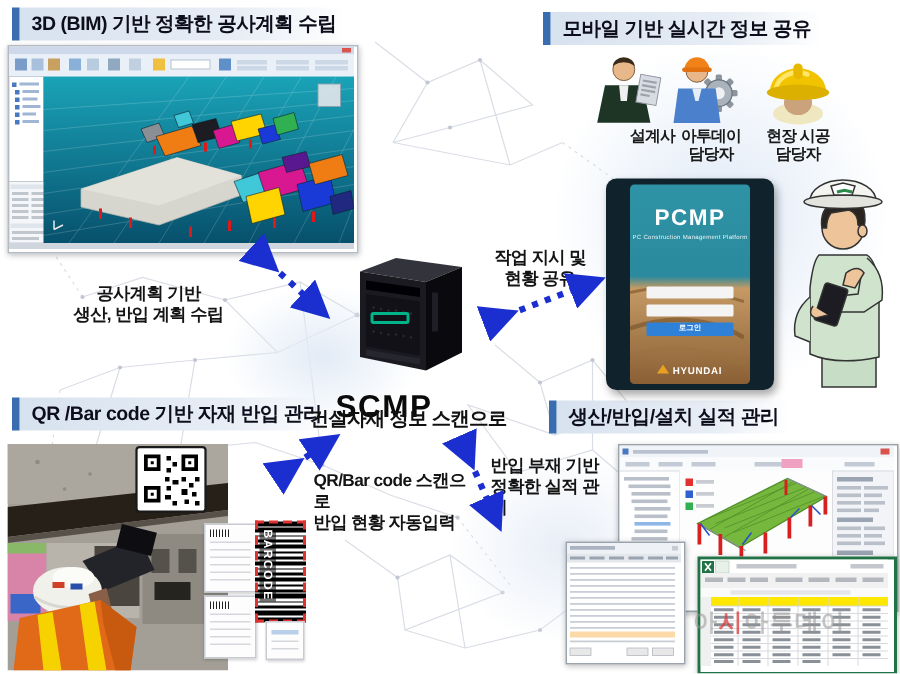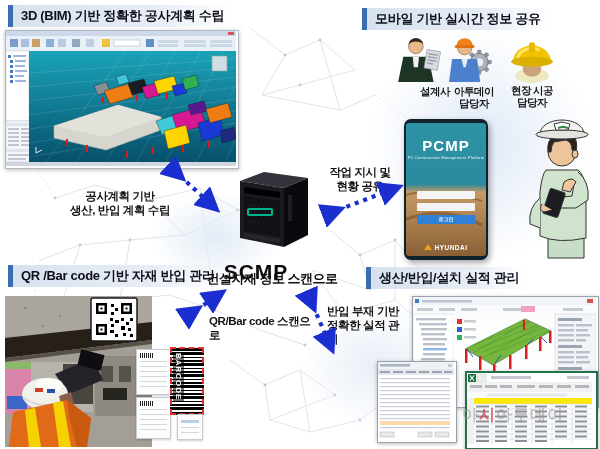--- a/index.html
+++ b/index.html
@@ -22,21 +22,21 @@
      repeating-linear-gradient(180deg,#000 0 2px,#fff 2px 3px,#000 3px 6px,#fff 6px 8px,#000 8px 9px,#fff 9px 11px);}
   .barcode-box .vtext{position:absolute;left:1px;top:3px;writing-mode:vertical-rl;
      font-weight:800;font-size:8px;letter-spacing:1px;color:#fff;background:rgba(0,0,0,.55);padding:1px;}
   .doc{position:absolute;background:#fdfdfd;border:1px solid #c8ccd2;box-shadow:0 1px 2px rgba(0,0,0,.2);}
   .doc .bline{position:absolute;left:3px;right:3px;height:1px;background:#d4d7dc;}
   .doc .bc{position:absolute;left:3px;top:3px;width:14px;height:5px;
      background:repeating-linear-gradient(90deg,#222 0 1px,#fff 1px 2px);}
   .watermark{position:absolute;font-weight:800;font-size:16px;letter-spacing:1px;
      color:rgba(150,150,150,.55);white-space:nowrap;z-index:40;}
   .watermark .red{color:rgba(220,60,60,.75);}
-  .phone{position:absolute;background:#10222c;border-radius:7px;padding:4px 2px;box-shadow:2px 3px 6px rgba(0,0,0,.35);}
+  .phone{position:absolute;background:#10222c;border-radius:7px;padding:4px 16px;box-shadow:2px 3px 6px rgba(0,0,0,.35);}
   .phone .screen{position:relative;width:100%;height:100%;border-radius:3px;overflow:hidden;
      background:linear-gradient(180deg,#2e93a6 0%,#2b8a9d 46%,#c59a64 52%,#8a5f35 100%);}
   .phone .appname{position:absolute;top:14px;left:0;right:0;text-align:center;
      color:#fff;font-weight:800;font-size:15px;letter-spacing:1px;}
   .phone .appsub{position:absolute;top:32px;left:0;right:0;text-align:center;
      color:rgba(255,255,255,.9);font-size:4px;letter-spacing:.2px;}
   .phone .field{position:absolute;left:11px;right:11px;height:8px;background:#f4f4f4;border-radius:1px;}
   .phone .btn{position:absolute;left:11px;right:11px;height:9px;background:#2f81d8;border-radius:1px;
      color:#fff;font-size:5px;font-weight:700;text-align:center;line-height:9px;}
   .phone .brand{position:absolute;bottom:5px;left:0;right:0;text-align:center;color:#fff;
@@ -244,21 +244,21 @@
       <rect x="6.5" y="10.5" width="19" height="3" rx="1.5" fill="#e07010"></rect>
       <path d="M4,24 L28,24 L31,46 L1,46 Z" fill="#4a80cc"></path>
       <path d="M13,24 L19,24 L17,32 L15,32 Z" fill="#e8eef6"></path>
     </svg>
     <div class="lbl">
       <div><span>아투데이</span></div>
       <div><span>담당자</span></div>
     </div>
   </div>
 
-  <div class="role" style="left:501px;top:34px;font-family:Liberation Serif, serif;">
+  <div class="role" style="left:501px;top:34px;">
     <svg width="62" height="50" viewBox="0 0 46 48" style="margin:0 auto">
       <ellipse cx="23" cy="40" rx="16" ry="7" fill="#efe7c0"></ellipse>
       <ellipse cx="23" cy="33" rx="9" ry="8" fill="#caa27c"></ellipse>
       <path d="M5,26 a18,15 0 0 1 36,0 z" fill="#f2c400"></path>
       <path d="M9,24 a14,12 0 0 1 20,-9" stroke="#ffe668" stroke-width="3" fill="none" stroke-linecap="round"></path>
       <ellipse cx="23" cy="26.5" rx="20" ry="5" fill="#dcb000"></ellipse>
       <rect x="20" y="8" width="6" height="10" rx="3" fill="#e8b800"></rect>
     </svg>
     <div class="lbl">
       <div><span>현장 시공</span></div>
@@ -321,30 +321,31 @@
         <circle cx="32" cy="58" r="0.8"></circle>
         <circle cx="37" cy="59" r="0.8"></circle>
         <circle cx="42" cy="60" r="0.8"></circle>
     </g>
     <rect x="16" y="44" width="24" height="6" rx="1" fill="none" stroke="#00b388" stroke-width="2"></rect>
     <polygon points="12,68 48,74 48,78 12,72" fill="#26262e"></polygon>
   </svg>
   <div class="scmp-name" style="left:196px;top:246px;width:120px;margin-top:14px;">SCMP</div>
   <div class="scmp-sub" style="left:198px;top:270px;width:148px;">건설자재 정보 스캔으로</div>
 
-  <div class="flowlabel tc" style="left:55px;top:190px;width:130px;">
+  <div class="flowlabel tc" style="left:34px;top:190px;width:130px;">
     <div>공사계획 기반</div>
     <div>생산, 반입 계획 수립</div>
   </div>
   <div class="flowlabel tc" style="left:320px;top:166px;width:80px;">
     <div>작업 지시 및</div>
     <div>현황 공유</div>
   </div>
   <div class="flowlabel" style="left:209px;top:315px;width:110px;">
     <div>QR/Bar code 스캔으로</div>
+    <div>반입 현황 자동입력</div>
   </div>
   <div class="flowlabel" style="left:327px;top:305px;width:80px;">
     <div>반입 부재 기반</div>
     <div>정확한 실적 관리</div>
   </div>
 
   <svg class="abs" style="left:0;top:0;pointer-events:none;" width="600" height="449">
     <defs>
       <marker id="ah" markerWidth="6" markerHeight="6" refX="4" refY="3" orient="auto">
         <path d="M0,0 L6,3 L0,6 Z" fill="#1b2fd0"></path>

